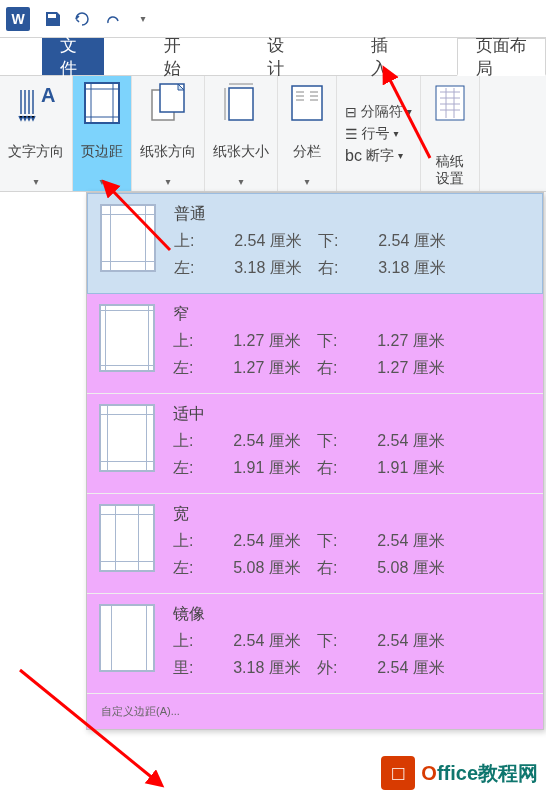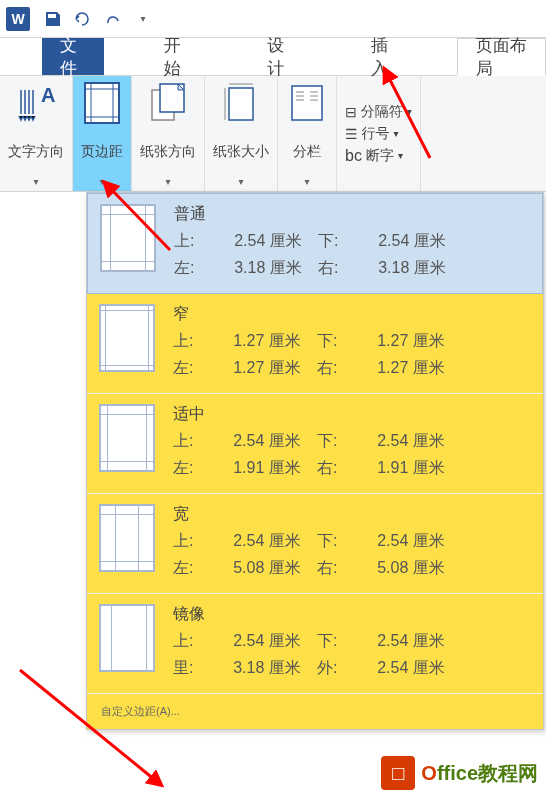--- a/index.html
+++ b/index.html
@@ -15,21 +15,21 @@
     .tab.active { border: 1px solid #d4d4d4; border-bottom: 2px solid #fff; margin-bottom: -1px; background: #fff; font-family: Liberation Mono, monospace; }
     
     .ribbon { height: 116px; background: #f5f6f7; display: flex; border-bottom: 1px solid #d4d4d4; }
     .rgroup { display: flex; flex-direction: column; align-items: center; justify-content: space-between; padding: 6px 8px 4px 8px; border-right: 1px solid #e0e0e0; }
     .rgroup .icon { width: 42px; height: 42px; display: flex; align-items: center; justify-content: center; color: #2b579a; }
     .rgroup .lbl { font-size: 14px; color: #444; text-align: center; line-height: 1.2; margin-top: 2px; }
     .rgroup .drop { font-size: 10px; color: #666; }
     .rgroup-multi { display: flex; flex-direction: column; padding: 6px 8px; border-right: 1px solid #e0e0e0; font-size: 14px; color: #444; gap: 4px; justify-content: center; }
     .rgroup-multi .row { display: flex; align-items: center; gap: 4px; }
     
-    .dropdown { position: absolute; left: 86px; top: 192px; width: 458px; background: #fde047; border: 1px solid #c6c6c6; box-shadow: 2px 2px 6px rgba(0,0,0,0.2); }
+    .dropdown { position: absolute; left: 86px; top: 192px; width: 458px; background: #f0abfc; border: 1px solid #c6c6c6; box-shadow: 2px 2px 6px rgba(0,0,0,0.2); }
     .dd-item { display: flex; padding: 10px 12px 14px 12px; border-bottom: 1px solid #eee; }
     .dd-item.selected { background: #cde0f2; border: 1px solid #9bbce0; }
     .dd-thumb { width: 56px; height: 68px; border: 2px solid #a8b8d0; background: #fff; margin-right: 18px; position: relative; flex-shrink: 0; }
     .dd-thumb::before, .dd-thumb::after { content: ''; position: absolute; background: #a8b8d0; }
     .dd-thumb.normal::before { left: 8px; right: 8px; top: 0; bottom: 0; border-left: 1px solid #a8b8d0; border-right: 1px solid #a8b8d0; background: none; }
     .dd-thumb.normal::after { top: 8px; bottom: 8px; left: 0; right: 0; border-top: 1px solid #a8b8d0; border-bottom: 1px solid #a8b8d0; background: none; }
     .dd-thumb.narrow::before { left: 4px; right: 4px; top: 0; bottom: 0; border-left: 1px solid #a8b8d0; border-right: 1px solid #a8b8d0; background: none; }
     .dd-thumb.narrow::after { top: 4px; bottom: 4px; left: 0; right: 0; border-top: 1px solid #a8b8d0; border-bottom: 1px solid #a8b8d0; background: none; }
     .dd-thumb.moderate::before { left: 6px; right: 6px; top: 0; bottom: 0; border-left: 1px solid #a8b8d0; border-right: 1px solid #a8b8d0; background: none; }
     .dd-thumb.moderate::after { top: 8px; bottom: 8px; left: 0; right: 0; border-top: 1px solid #a8b8d0; border-bottom: 1px solid #a8b8d0; background: none; }
@@ -42,21 +42,21 @@
     .dd-grid { display: grid; grid-template-columns: 44px 100px 44px 100px; row-gap: 6px; font-size: 16px; }
     .dd-grid .v { text-align: center; }
     .dd-custom { padding: 10px 14px; font-size: 11px; color: #666; }
     
     .arrow { position: absolute; pointer-events: none; }
     .arrow svg { overflow: visible; }
     
     .watermark { position: absolute; right: 8px; bottom: 8px; display: flex; align-items: center; gap: 6px; font-size: 20px; font-weight: bold; }
     .wm-logo { width: 34px; height: 34px; background: #d83b01; border-radius: 4px; display: flex; align-items: center; justify-content: center; color: #fff; font-size: 20px; }
     .wm-o { color: #d83b01; }
-    .wm-rest { color: #4d7c0f; }
+    .wm-rest { color: #0f766e; }
   </style>
 </head>
 <body>
 
 <div class="titlebar">
   <div class="word-logo">W</div>
   <div class="qat-btn">
     <svg width="18" height="18" viewBox="0 0 18 18">
         <path fill="#2b579a" d="M2 2h11l3 3v11H2z M4 4v4h8V4z M5 11h8v4H5z"></path>
       </svg>
@@ -152,20 +152,30 @@
     <div class="row">
         <span>☰</span>
         <span>行号</span>
         <span style="font-size:10px">▾</span>
       </div>
     <div class="row">
         <span style="font-size:16px">bc</span>
         <span>断字</span>
         <span style="font-size:10px">▾</span>
       </div>
+  </div>
+  <div class="rgroup">
+    <div class="icon">
+        <svg width="36" height="42" viewBox="0 0 36 42">
+          <rect x="4" y="4" width="28" height="34" fill="#fff" stroke="#2b579a"></rect>
+          <path stroke="#aac" d="M8 10h20M8 16h20M8 22h20M8 28h20M14 6v30M22 6v30"></path>
+        </svg>
+      </div>
+    <div class="lbl" style="white-space:pre-line">稿纸
+设置</div>
   </div>
 </div>
 
 <div class="dropdown">
   <div id="dd-items">
       <div class="dd-item selected">
     <div class="dd-thumb normal"></div>
     <div class="dd-info">
       <div class="dd-name">普通</div>
       <div class="dd-grid">

